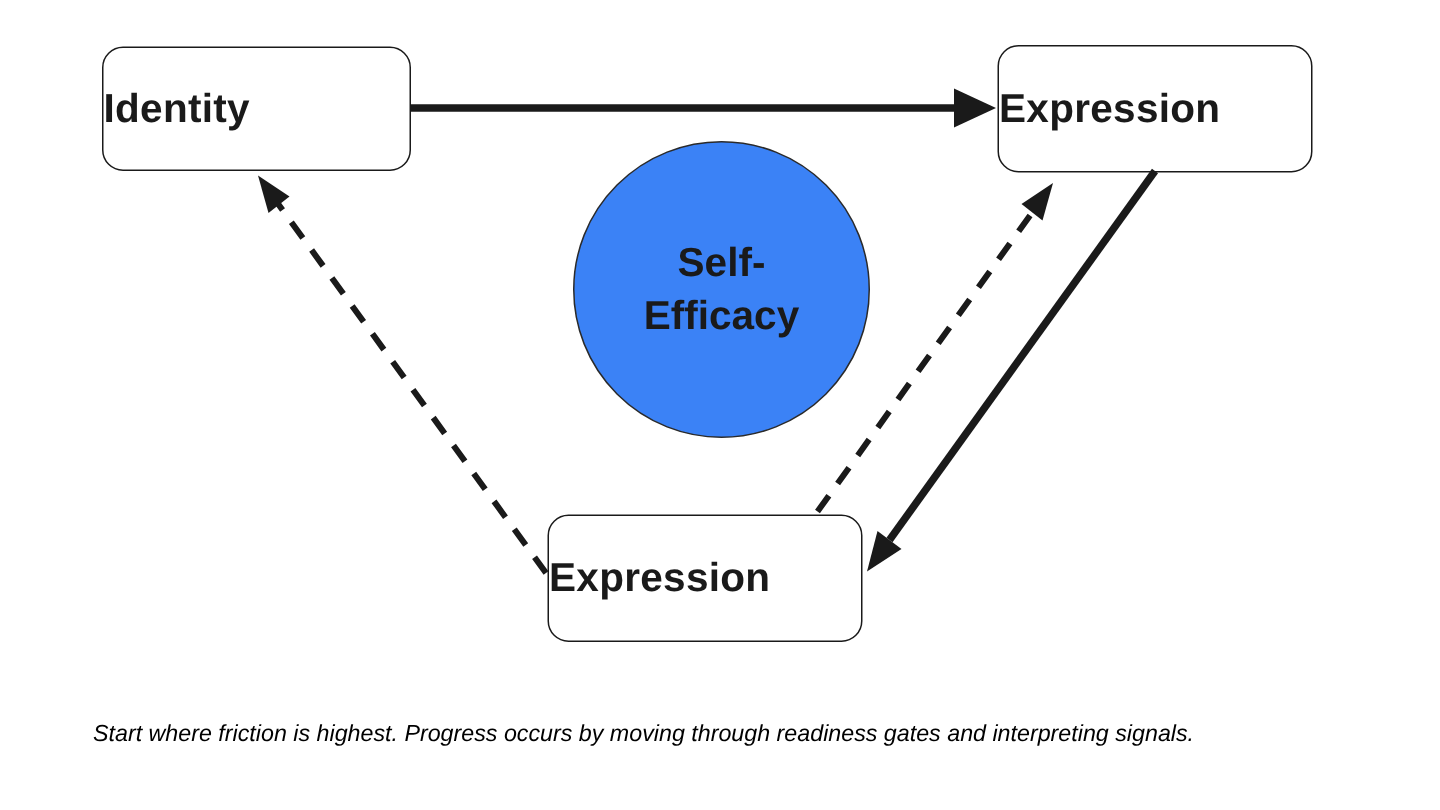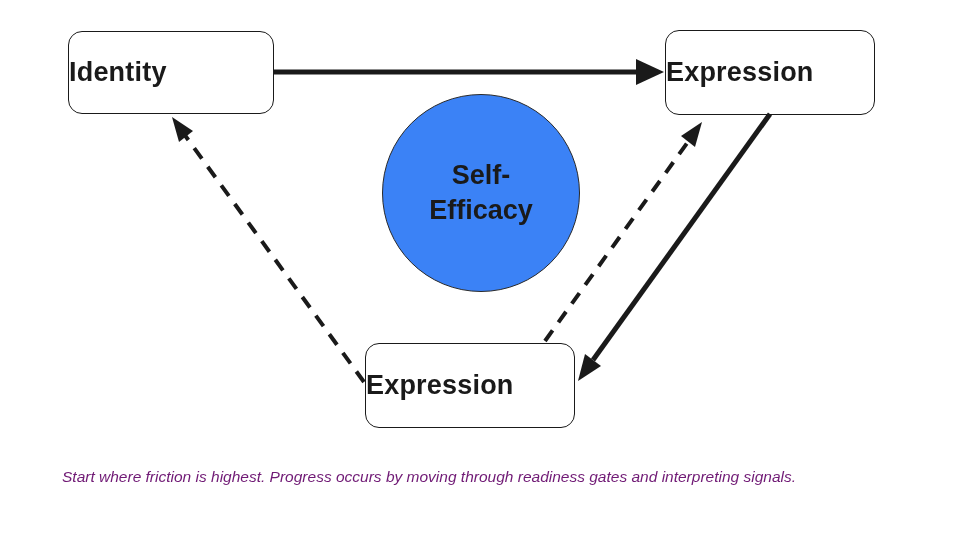--- a/index.html
+++ b/index.html
@@ -59,24 +59,24 @@
     font-weight: bold;
     font-size: 27px;
     line-height: 1.3;
     color: #1a1a1a;
     z-index: 1;
     white-space: pre-line;
   }
   .caption {
     position: absolute;
     left: 62px;
-    top: 468px;
+    top: 481px;
     font-style: italic;
     font-size: 15.5px;
-    color: #701a75;
+    color: #000000;
     z-index: 1;
   }
   .edge-line {
     stroke: #1a1a1a;
     fill: none;
   }
   .edge-solid  { stroke-width: 5; }
   .edge-dashed { stroke-width: 4; stroke-dasharray: 13 10; }
   .edge-head   { fill: #1a1a1a; stroke: none; }
 </style>

